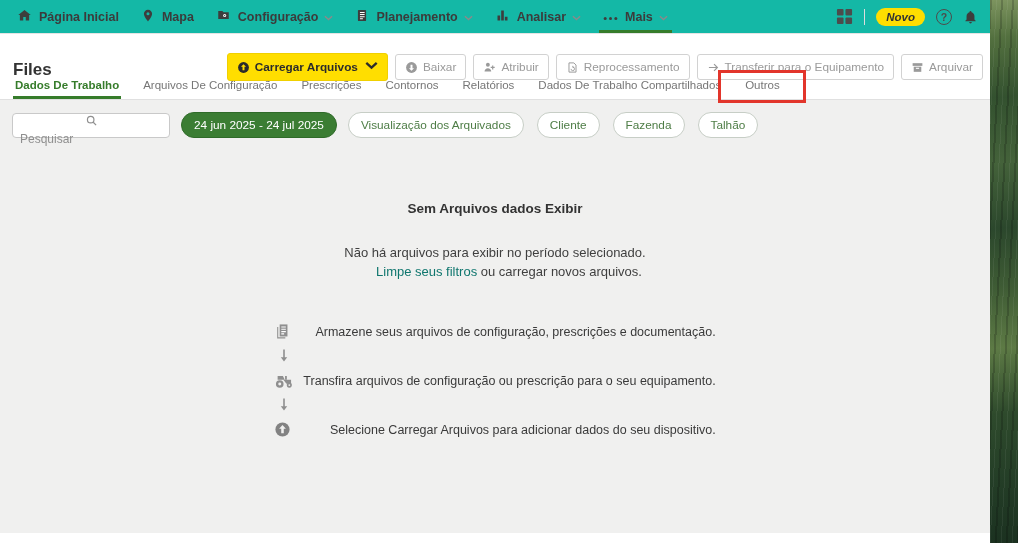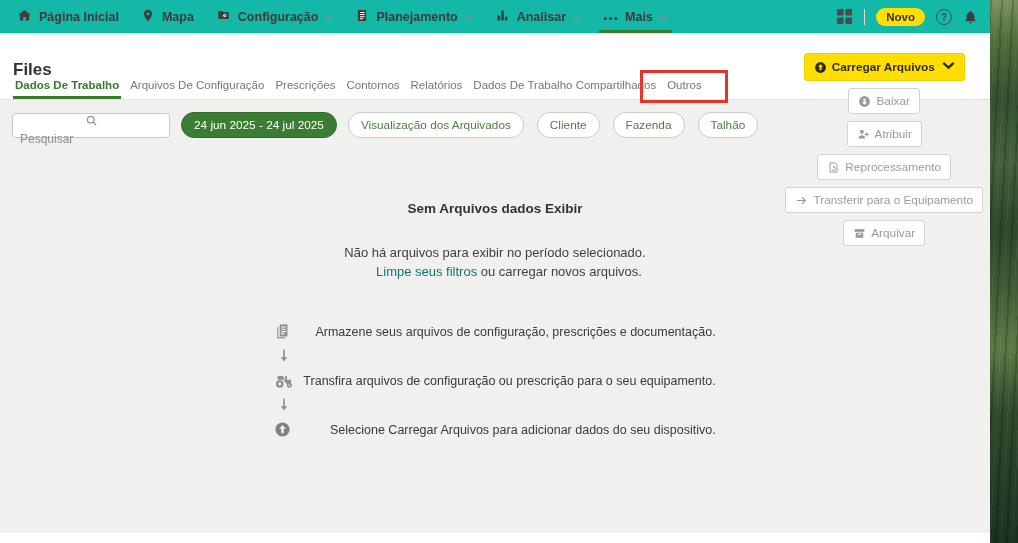--- a/index.html
+++ b/index.html
@@ -18,33 +18,33 @@
   .app{ position:absolute; left:0; top:0; width:990px; height:543px; background:#fff; }
 
   
   .topnav{ height:34px; display:flex; align-items:stretch; border-bottom:1px solid #e4e4e4; background:#14b8a6; padding:0 6px; }
   .nav-item{ display:flex; align-items:center; gap:7px; padding:0 11px; font-size:12.5px; font-weight:700; color:#3b3b3b; position:relative; cursor:pointer; white-space:nowrap; }
   .nav-item svg{ flex:0 0 auto; }
   .nav-item .chev{ color:#8a8a8a; margin-left:-1px; }
   .nav-item.active::after{ content:""; position:absolute; left:7px; right:7px; bottom:0; height:3px; background:#367C2B; }
   .nav-right{ margin-left:auto; display:flex; align-items:center; gap:11px; padding-right:6px; }
   .nav-divider{ width:1px; height:16px; background:#ddd; }
-  .novo-badge{ background:#FFDE00; border-radius:11px; padding:3px 10px; font-size:11.5px; font-weight:700; color:#333; cursor:pointer; }
+  .novo-badge{ background:#FFDE00; border-radius:11px; padding:3px 10px; font-size:11.5px; font-weight:700; color:#333; cursor:pointer;font-style:italic; }
   .help-circle{ width:16px; height:16px; border:1.6px solid #4c4c4c; border-radius:50%; font-size:10.5px; font-weight:700; color:#4c4c4c; display:flex; align-items:center; justify-content:center; cursor:pointer; }
 
   
   .page-header{ position:relative; height:66px; background:#fff; border-bottom:1px solid #e0e0e0; }
   .page-title{ position:absolute; left:13px; top:26px; font-size:17px; font-weight:700; color:#333; }
-  .actions{ position:absolute; right:7px; top:19px; display:flex; align-items:center; gap:7px;flex-direction:column; }
+  .actions{ position:absolute; right:7px; top:19px; display:flex; align-items:center; gap:7px; }
   .btn{ display:flex; align-items:center; gap:5px; font-size:11.8px; padding:5px 9px; border-radius:3px; border:1px solid #d2d2d2; background:#fff; color:#9a9a9a; cursor:pointer; white-space:nowrap; font-family:inherit; }
   .btn svg{ width:13px; height:13px; }
   .btn.primary{ background:#FFDE00; border-color:#f0d000; color:#2b2b2b; font-weight:700; }
   .btn.primary .chev{ margin-left:2px; }
 
-  .tabs{ position:absolute; left:13px; bottom:0; display:flex; gap:7px; font-size:11.5px; color:#767676; }
+  .tabs{ position:absolute; left:13px; bottom:0; display:flex; gap:20px; font-size:11.5px; color:#767676; }
   .tab{ padding:5px 2px 8px; cursor:pointer; position:relative; white-space:nowrap; }
   .tab.active{ color:#367C2B; font-weight:700; }
   .tab.active::after{ content:""; position:absolute; left:0; right:0; bottom:0; height:3px; background:#367C2B; }
   .annotation-rect{ position:absolute; left:50%; transform:translateX(-50%); top:-4px; width:88px; height:33px; border:3px solid #E2352B; z-index:4; pointer-events:none; }
 
   
   .content{ height:433px; background:#F0F0EF; }
   .filters{ display:flex; align-items:center; gap:11px; padding:12px 12px 0; }
   .search-box{ width:158px; height:25px; background:#fff; border:1px solid #c9c9c9; border-radius:4px; display:flex; align-items:center; padding:0 7px; gap:5px;flex-direction:column; }
   .search-box input{ border:none; outline:none; width:100%; font-size:12px; color:#555; background:transparent; font-family:inherit; }

